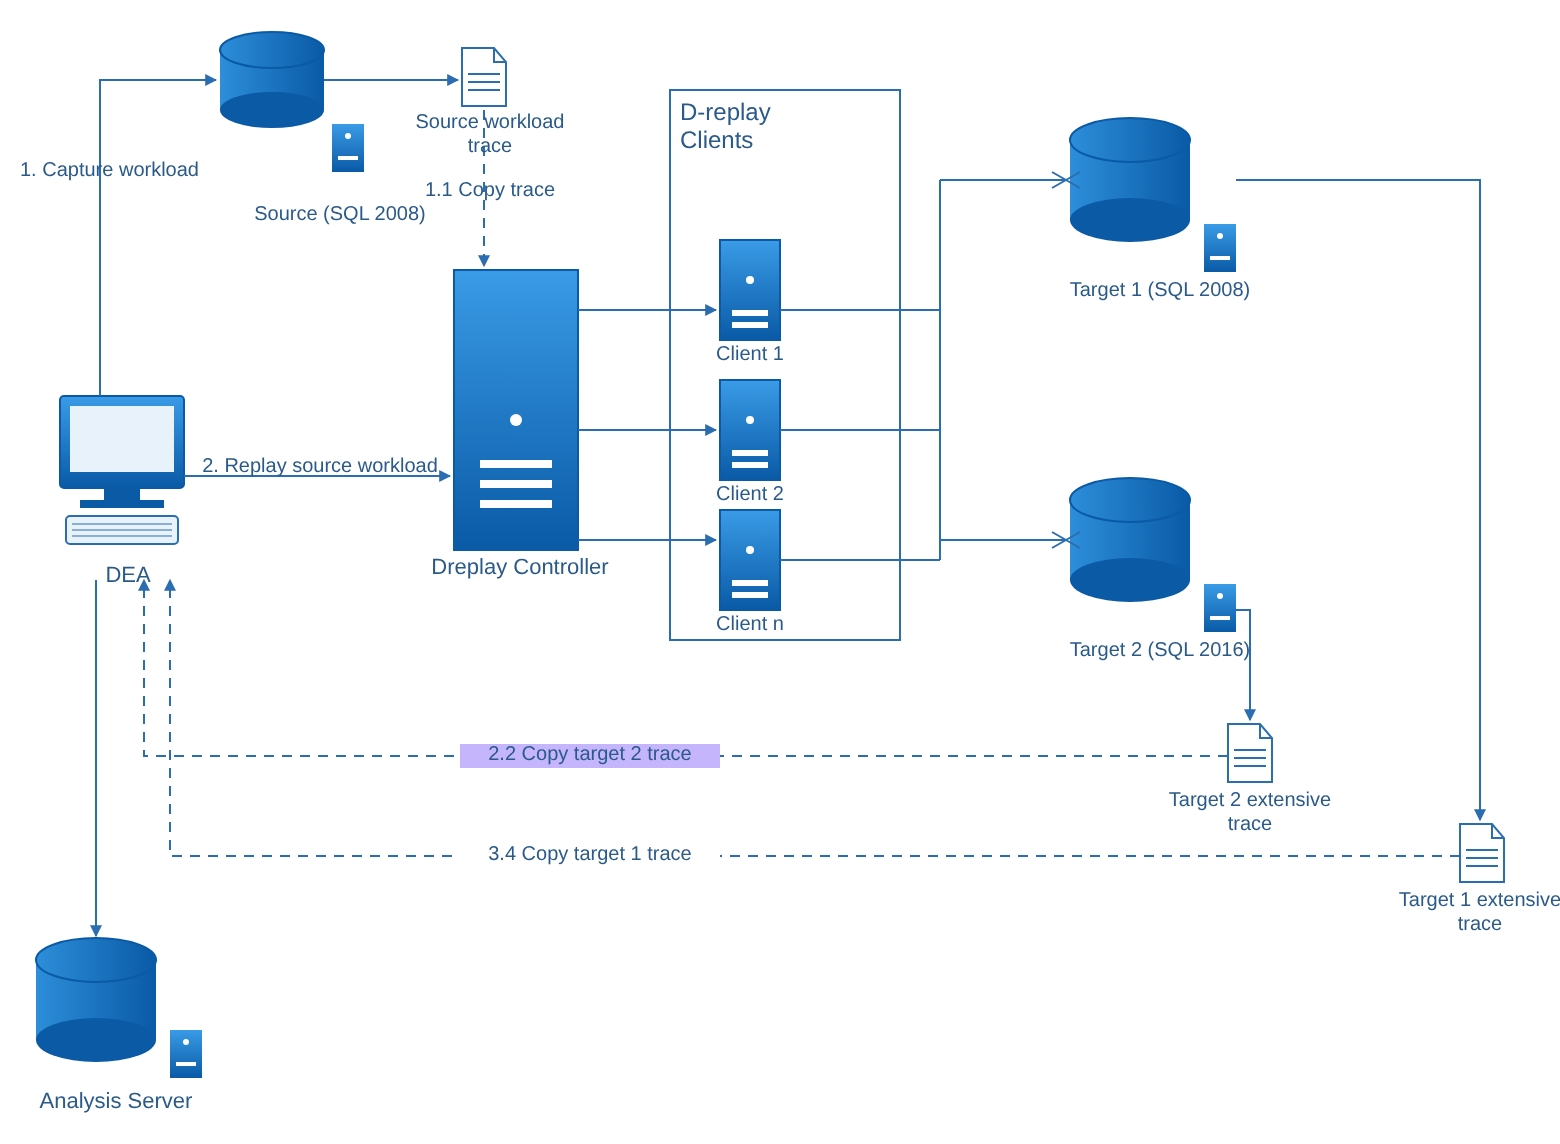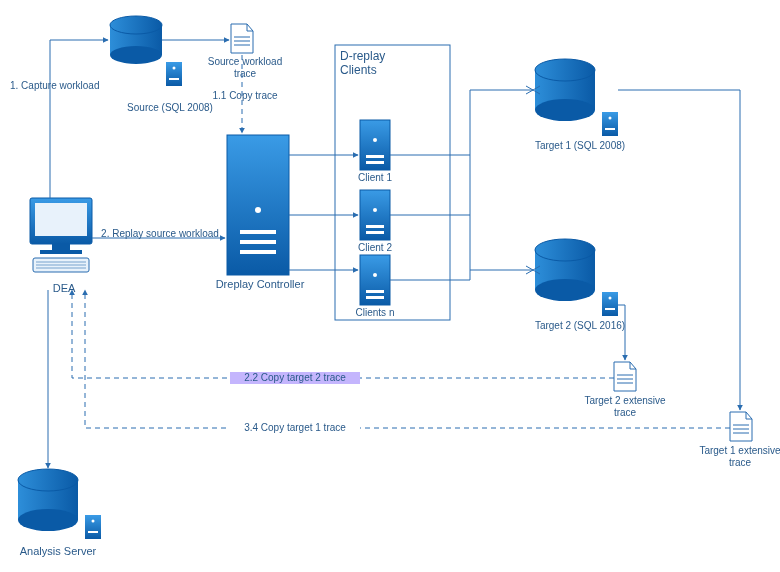--- a/index.html
+++ b/index.html
@@ -175,21 +175,21 @@
 </svg>
 
 <div class="lbl title" style="left:340px; top:50px; width:100px; text-align:left; font-weight:500;">D-replay<br>Clients</div>
 
 <div class="lbl" style="left:110px; top:90px; width:120px;margin-top:12px;">Source (SQL 2008)</div>
 <div class="lbl" style="left:205px; top:56px; width:80px;">Source workload<br>trace</div>
 <div class="lbl" style="left:44px; top:282px; width:40px; font-size:11px;">DEA</div>
 <div class="lbl" style="left:210px; top:278px; width:100px; font-size:11px;">Dreplay Controller</div>
 <div class="lbl" style="left:350px; top:172px; width:50px;">Client 1</div>
 <div class="lbl" style="left:350px; top:242px; width:50px;">Client 2</div>
-<div class="lbl" style="left:350px; top:307px; width:50px;">Clients n</div>
+<div class="lbl" style="left:350px; top:307px; width:50px;">Client n</div>
 <div class="lbl" style="left:515px; top:140px; width:130px;">Target 1 (SQL 2008)</div>
 <div class="lbl" style="left:515px; top:320px; width:130px;">Target 2 (SQL 2016)</div>
 <div class="lbl" style="left:695px; top:445px; width:90px;">Target 1 extensive<br>trace</div>
 <div class="lbl" style="left:580px; top:395px; width:90px;">Target 2 extensive<br>trace</div>
 <div class="lbl" style="left:8px; top:545px; width:100px; font-size:11px;">Analysis Server</div>
 
 <div class="lbl" style="left:10px; top:80px; width:90px; text-align:left;">1. Capture workload</div>
 <div class="lbl" style="left:210px; top:90px; width:70px;">1.1 Copy trace</div>
 <div class="lbl" style="left:95px; top:228px; width:130px;">2. Replay source workload</div>
 <div class="lbl" style="left:230px; top:372px; width:130px; background:#c4b5fd;">2.2 Copy target 2 trace</div>

